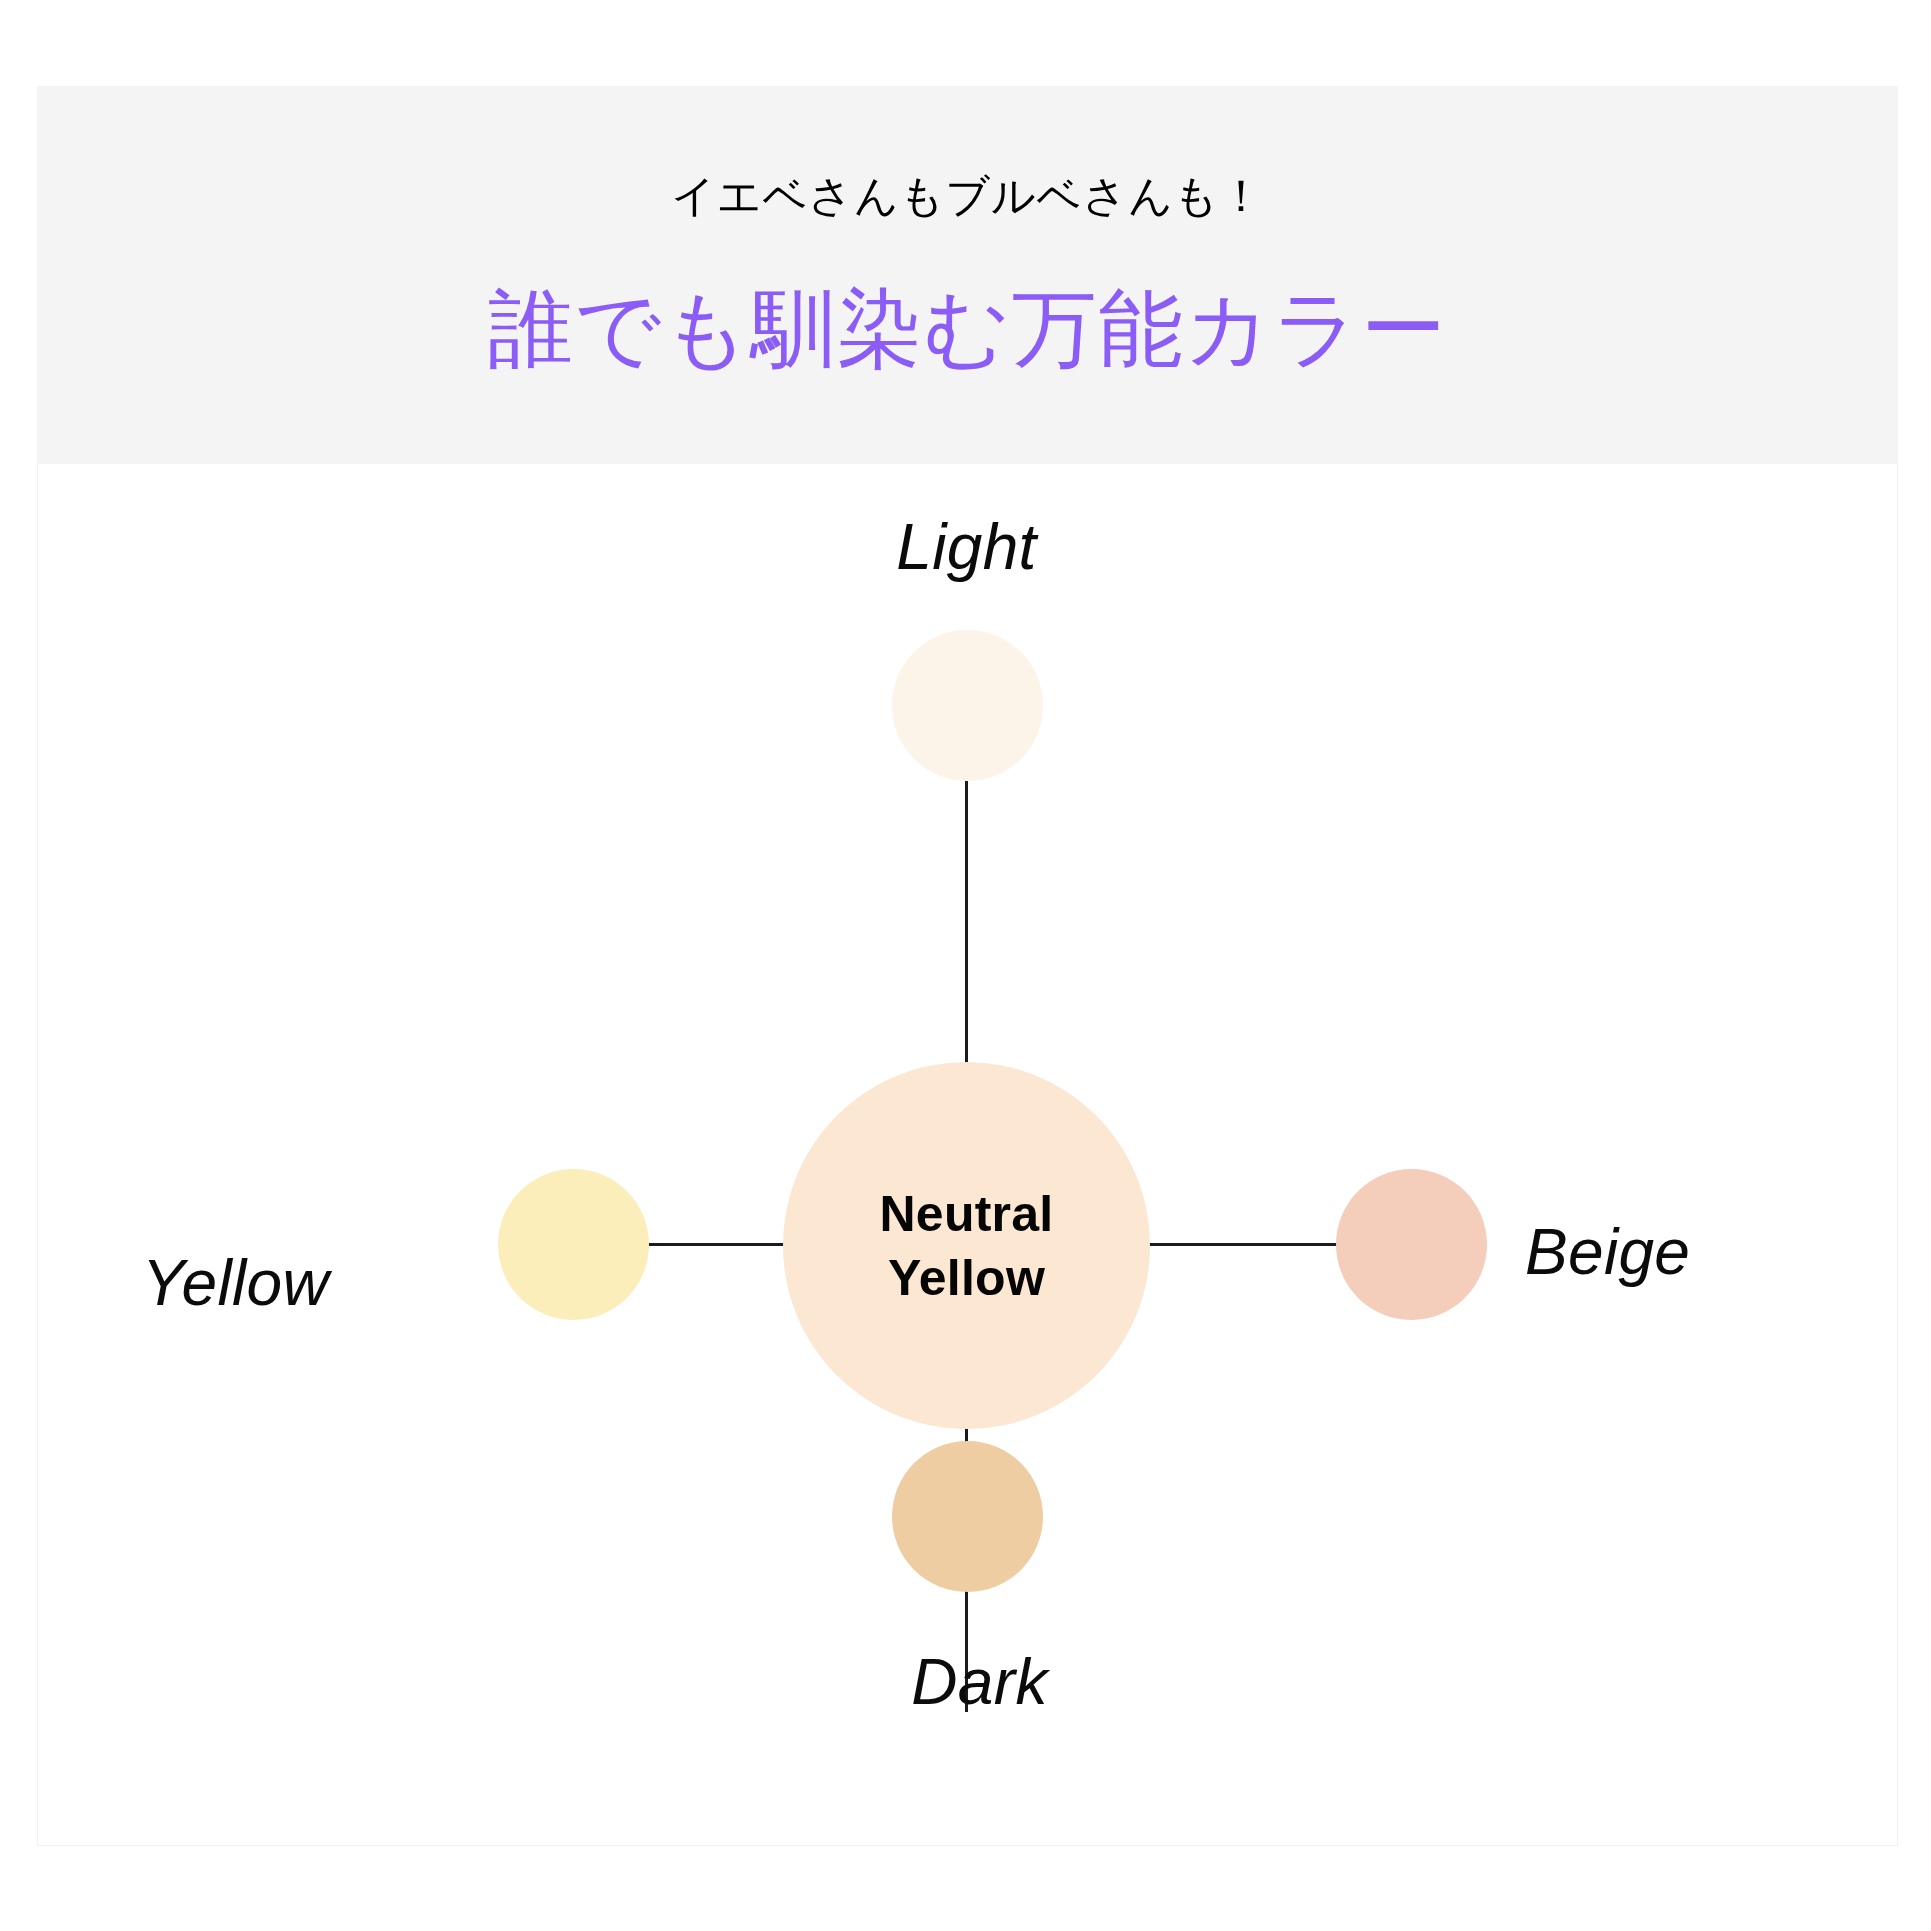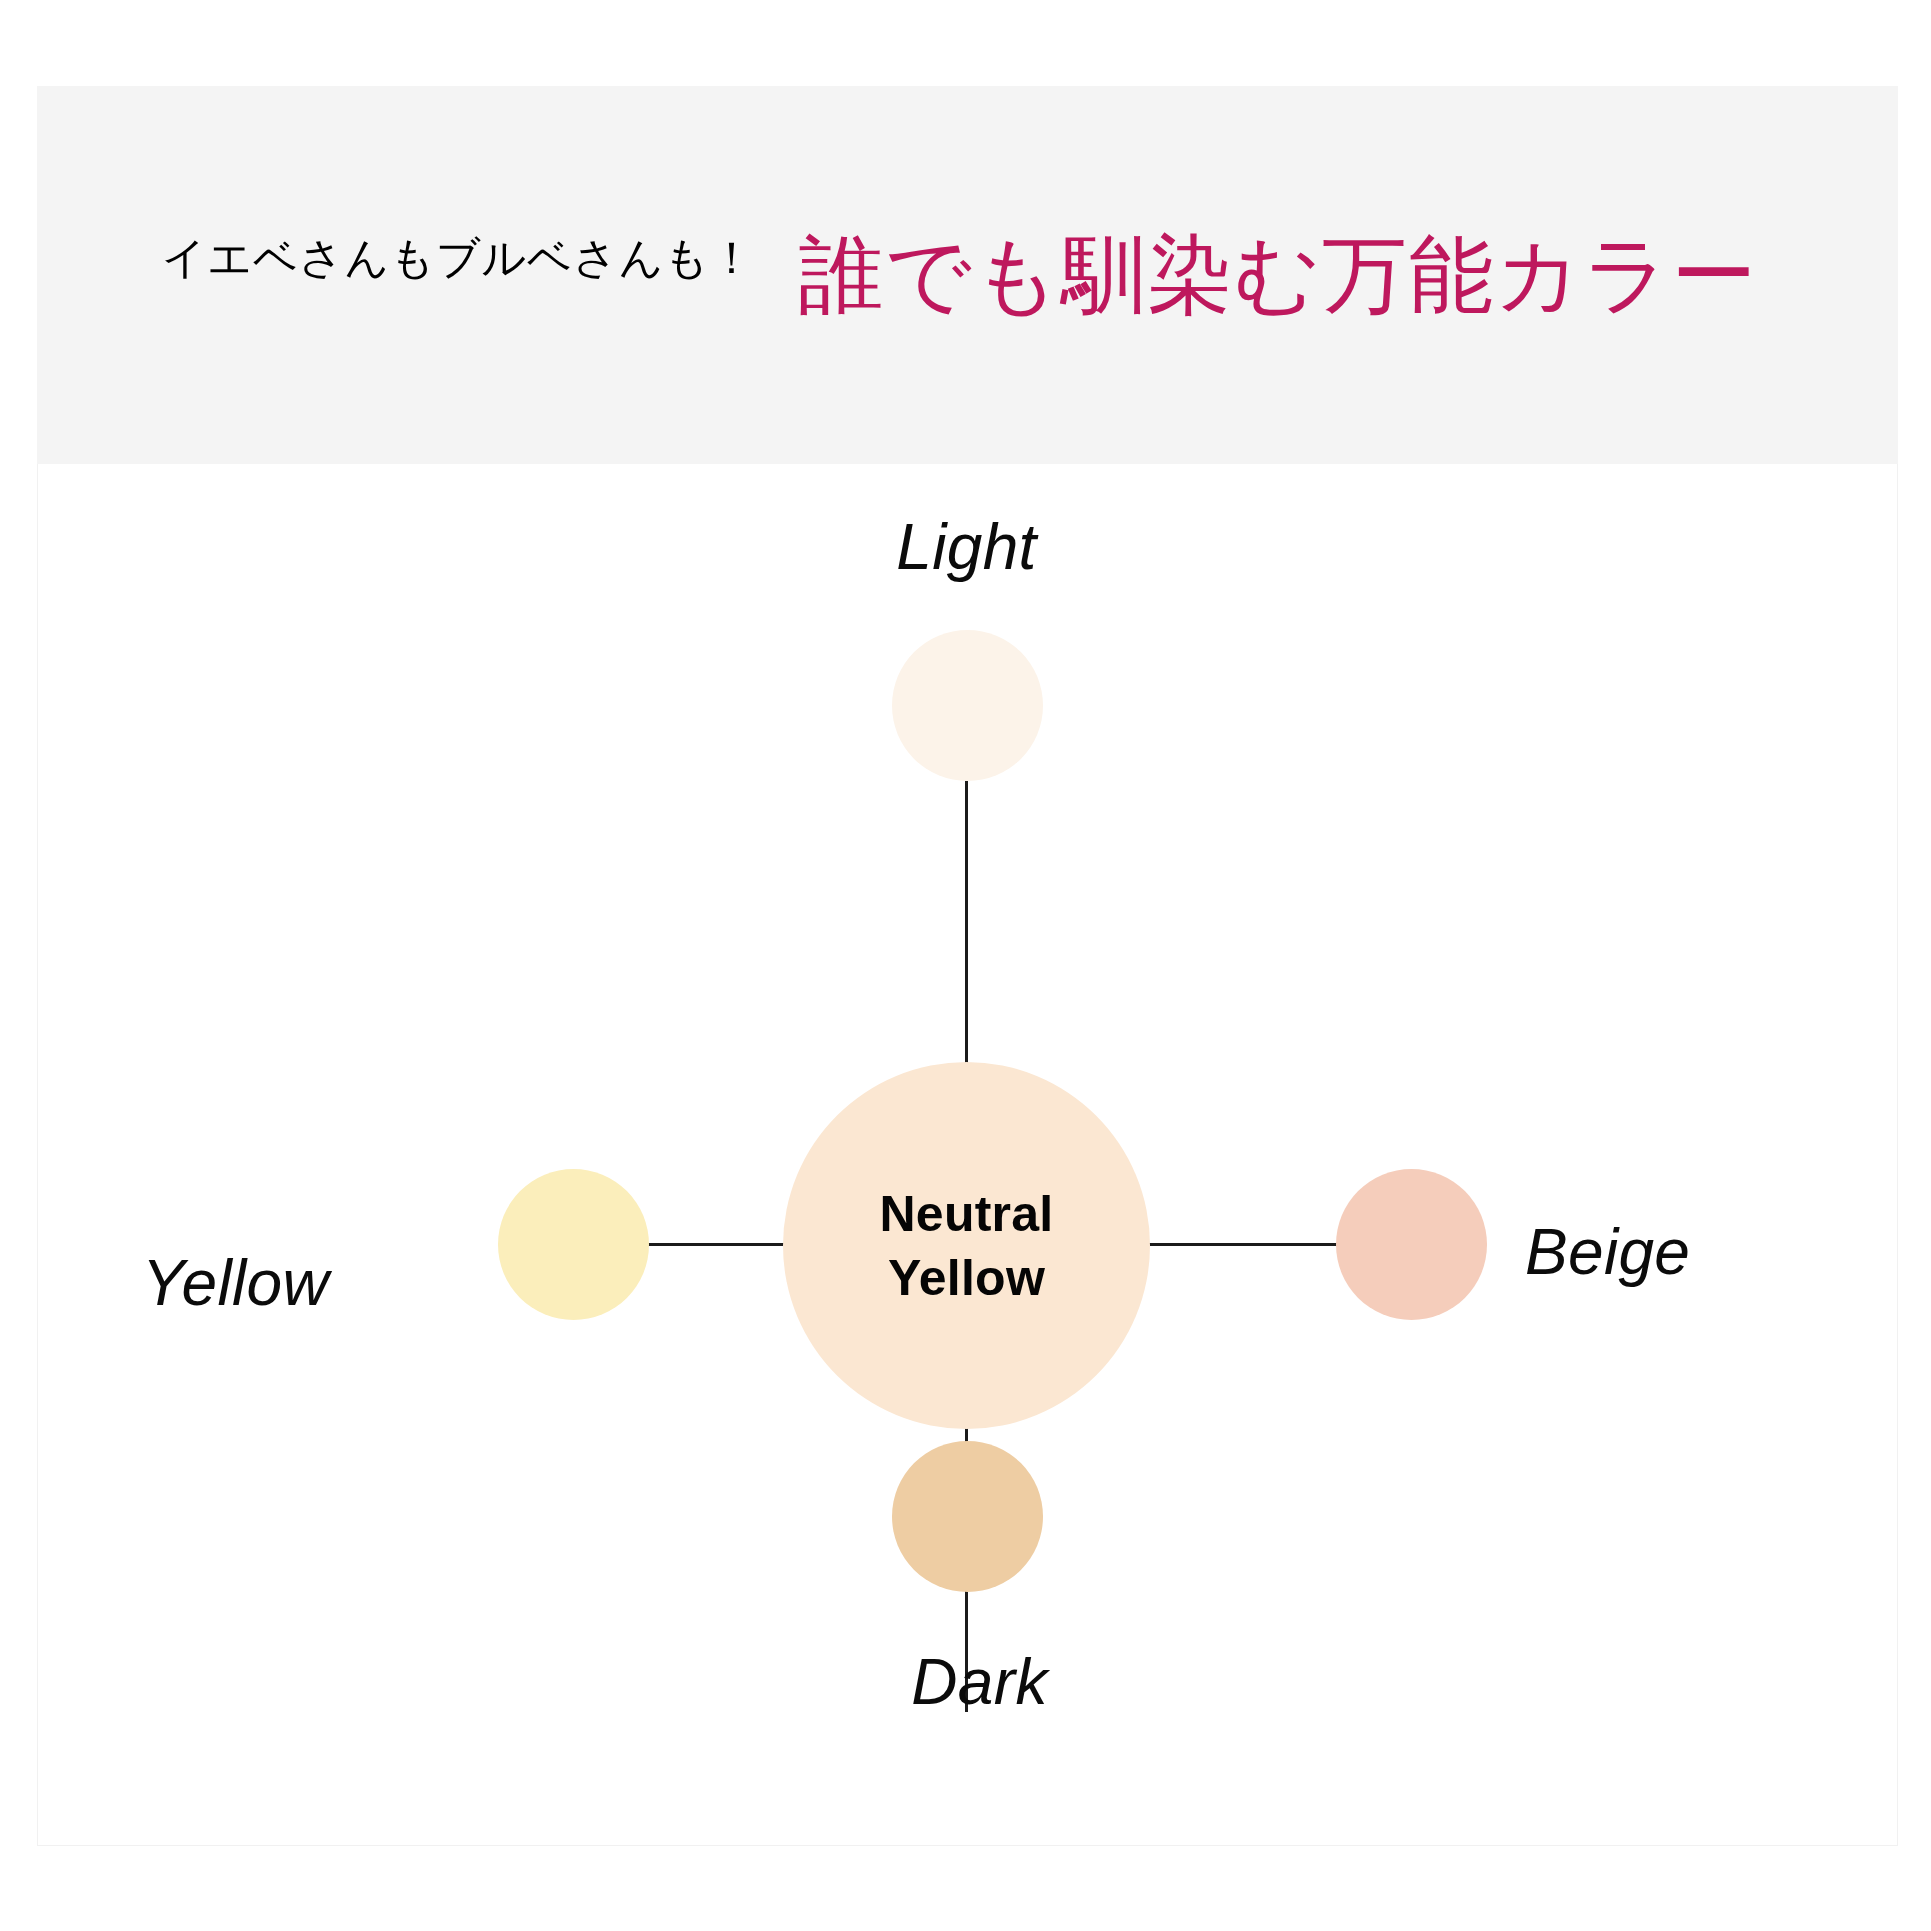--- a/index.html
+++ b/index.html
@@ -26,42 +26,42 @@
   
   .header-band {
     position: absolute;
     left: 0;
     top: 0;
     width: 1861px;
     height: 378px;
     background: #f4f4f4;
     box-sizing: border-box;
     display: flex;
-    flex-direction: row;
+    flex-direction: column;
     align-items: center;
     justify-content: center;
     gap: 28px;
   }
   .header-subtitle {
     font-size: 44px;
     line-height: 1.05;
     color: #000000;
     letter-spacing: 0.015em;
     font-weight: 400;
     white-space: nowrap;
     margin: 0 0 33px 0;
   }
   .header-title {
     font-size: 85px;
     line-height: 1.05;
-    color: #be185d;
+    color: #8b5cf6;
     font-weight: 400;
     letter-spacing: 0.015em;
     white-space: nowrap;
-    margin: 16px;
+    margin: 4px;
   }
 
   
   .diagram-panel {
     position: absolute;
     left: 0;
     top: 378px;
     width: 1861px;
     height: 1382px;
     background: #ffffff;

